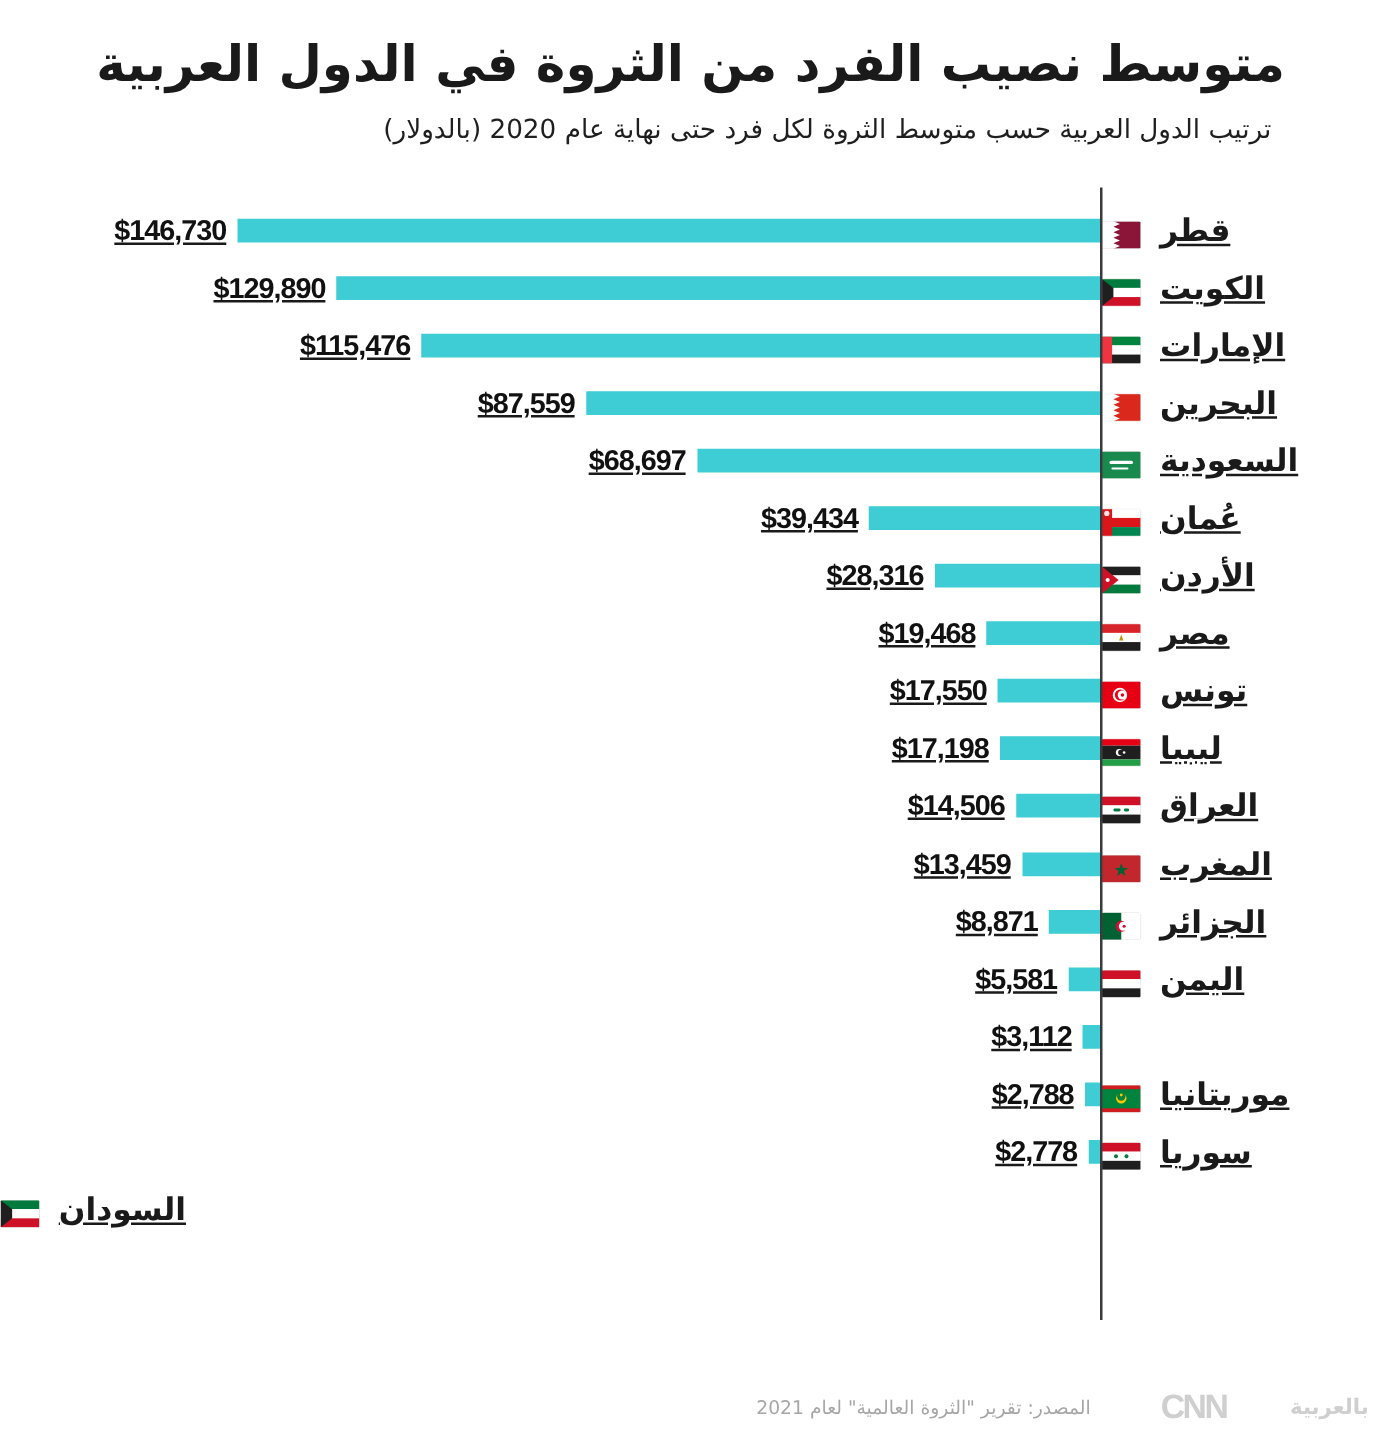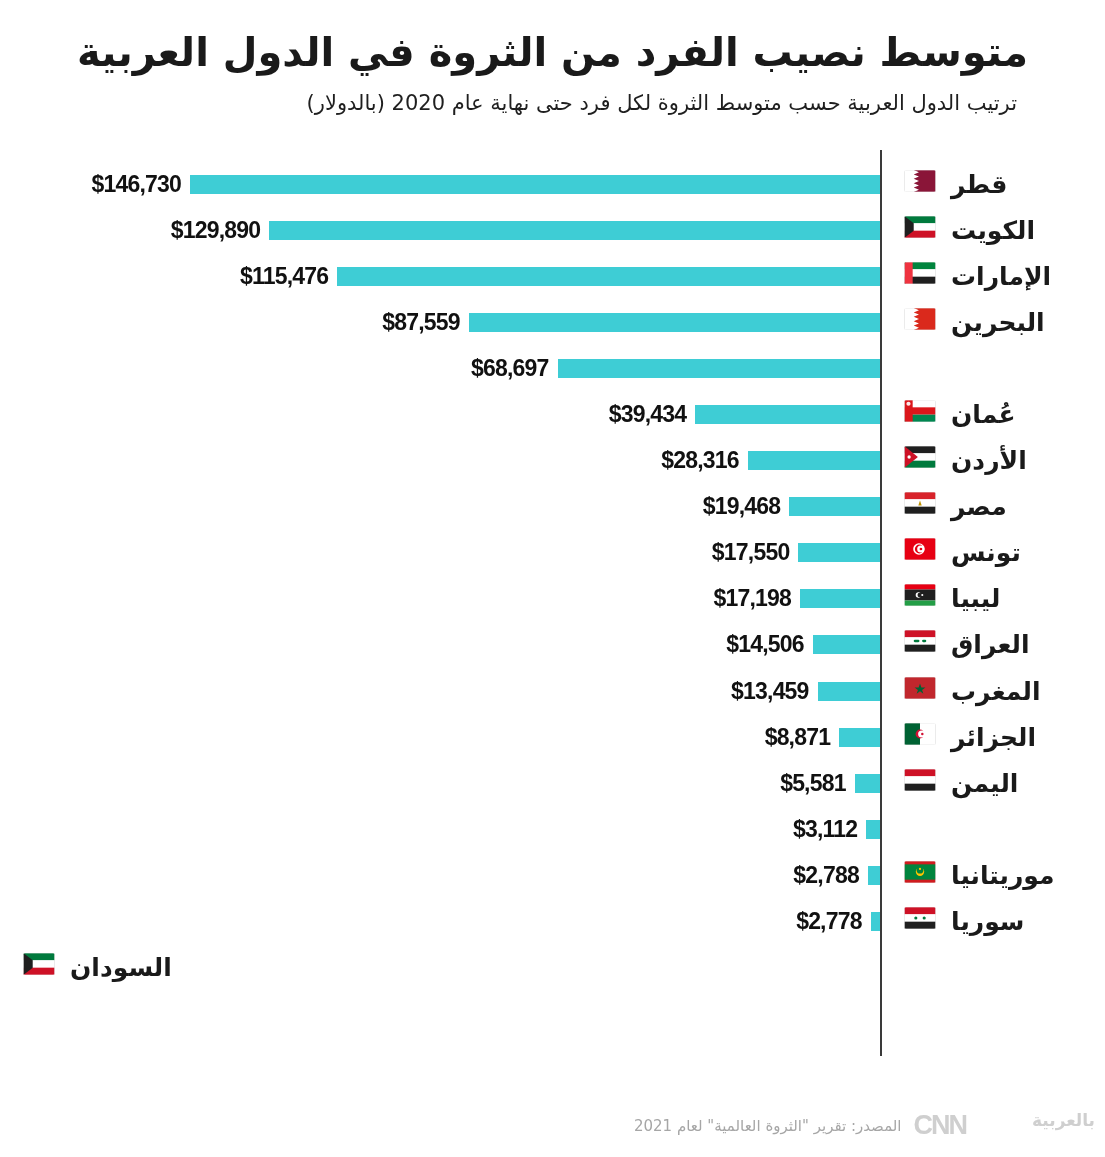--- a/index.html
+++ b/index.html
@@ -11,38 +11,38 @@
     direction:rtl;text-align:center;font-size:40px;font-weight:bold;
     line-height:52px;margin:26px 0 0 0;color:#1a1a1a;
   }
   .subtitle{
     direction:rtl;text-align:right;font-size:21px;line-height:30px;
     margin:10px 88px 0 0;color:#1f1f1f;
   }
   .chart{position:relative;margin-top:32px;height:906px;}
   .axis{position:absolute;left:880px;top:0;width:2px;height:100%;background:#3a3a3a;}
   .rows{padding-top:11px;}
-  .row{display:grid;grid-template-columns:881px 1fr;height:46.1px;align-items:center;}
+  .row{display:grid;grid-template-columns:881px 1fr;height:46.1px;align-items:center;text-decoration:underline;}
   .bar-area{display:flex;justify-content:flex-end;align-items:center;gap:9px;height:100%;}
   .value{
     font-family:"Liberation Sans",sans-serif;font-weight:bold;font-size:23px;
     color:#111;letter-spacing:-0.8px;white-space:nowrap;
   }
   .bar{height:19px;background:#3ecdd5;}
-  .country-area{display:flex;align-items:flex-start;gap:15px;padding-left:23px;direction:ltr;}
+  .country-area{display:flex;align-items:flex-end;gap:15px;direction:ltr;}
   .flag{flex:none;display:flex;}
   .flag svg{width:32px;height:22px;display:block;border-radius:2.5px;overflow:hidden;}
   .bd{fill:none;stroke:#e0e0e0;stroke-width:0.7;}
   .name{direction:rtl;font-size:25px;font-weight:bold;color:#1a1a1a;white-space:nowrap;}
   .footer{
     position:absolute;left:0;right:0;bottom:16px;display:flex;
     justify-content:flex-end;align-items:center;gap:12px;padding-right:10px;
   }
   .source{direction:rtl;font-size:15px;color:#a6a6a6;}
-  .logo{display:flex;align-items:flex-start;gap:18px;color:#cfcfcf;}
+  .logo{display:flex;align-items:center;gap:3px;color:#cfcfcf;margin-left:44px;}
   .logo-cnn{font-family:"Liberation Sans",sans-serif;font-weight:bold;font-size:27px;letter-spacing:-2px;}
   .logo-ar{direction:rtl;font-size:17px;font-weight:bold;padding-left:48px;}
 </style>
 </head>
 <body>
 
 <h1 class="title">متوسط نصيب الفرد من الثروة في الدول العربية</h1>
 <div class="subtitle">ترتيب الدول العربية حسب متوسط الثروة لكل فرد حتى نهاية عام 2020 (بالدولار)</div>
 
 <div class="chart">
@@ -119,20 +119,31 @@
           </span>
         <span class="name">البحرين</span>
       </div>
     </div>
 
     <div class="row">
       <div class="bar-area">
           <span class="value">$68,697</span>
           <div class="bar" style="width: 323.5px; background: rgb(62, 205, 213);"></div>
         </div>
+      <div class="country-area">
+        <span class="flag">
+            <svg viewBox="0 0 30 21">
+              <rect width="30" height="21" fill="#188a4e"></rect>
+              <rect x="6" y="7.2" width="18" height="2.6" rx="1.3" fill="#fff"></rect>
+              <rect x="7.5" y="12.4" width="13" height="1.5" rx="0.75" fill="#fff"></rect>
+              <rect class="bd" width="30" height="21"></rect>
+            </svg>
+          </span>
+        <span class="name">السعودية</span>
+      </div>
     </div>
 
 
     <div class="row">
       <div class="bar-area">
           <span class="value">$39,434</span>
           <div class="bar" style="width: 185.7px; background: rgb(62, 205, 213);"></div>
         </div>
       <div class="country-area">
         <span class="flag">

